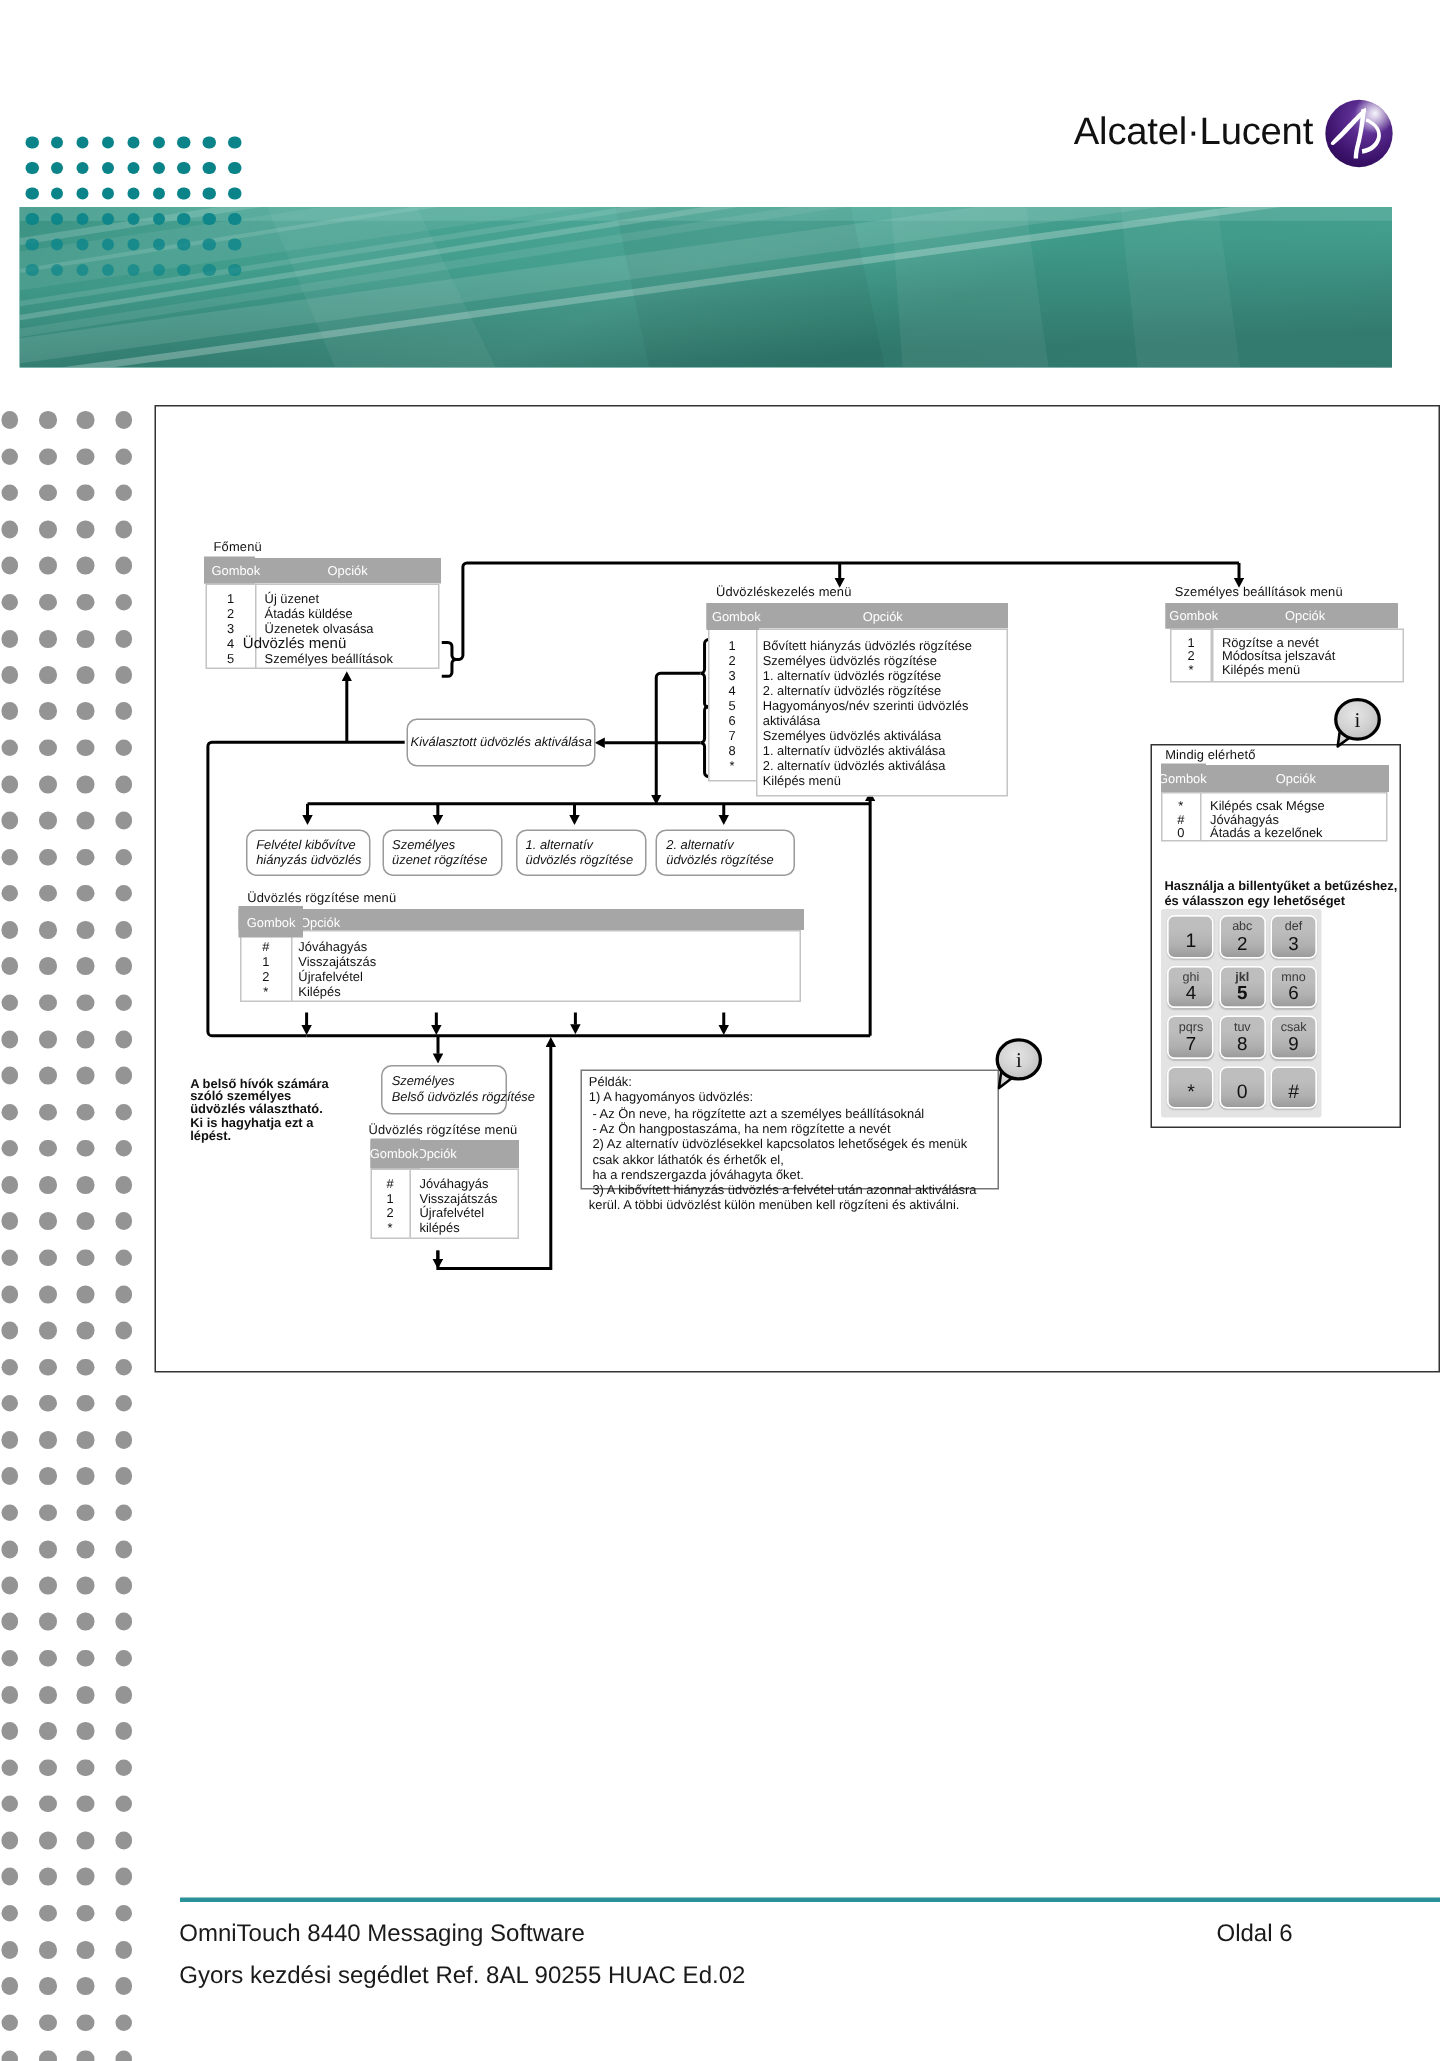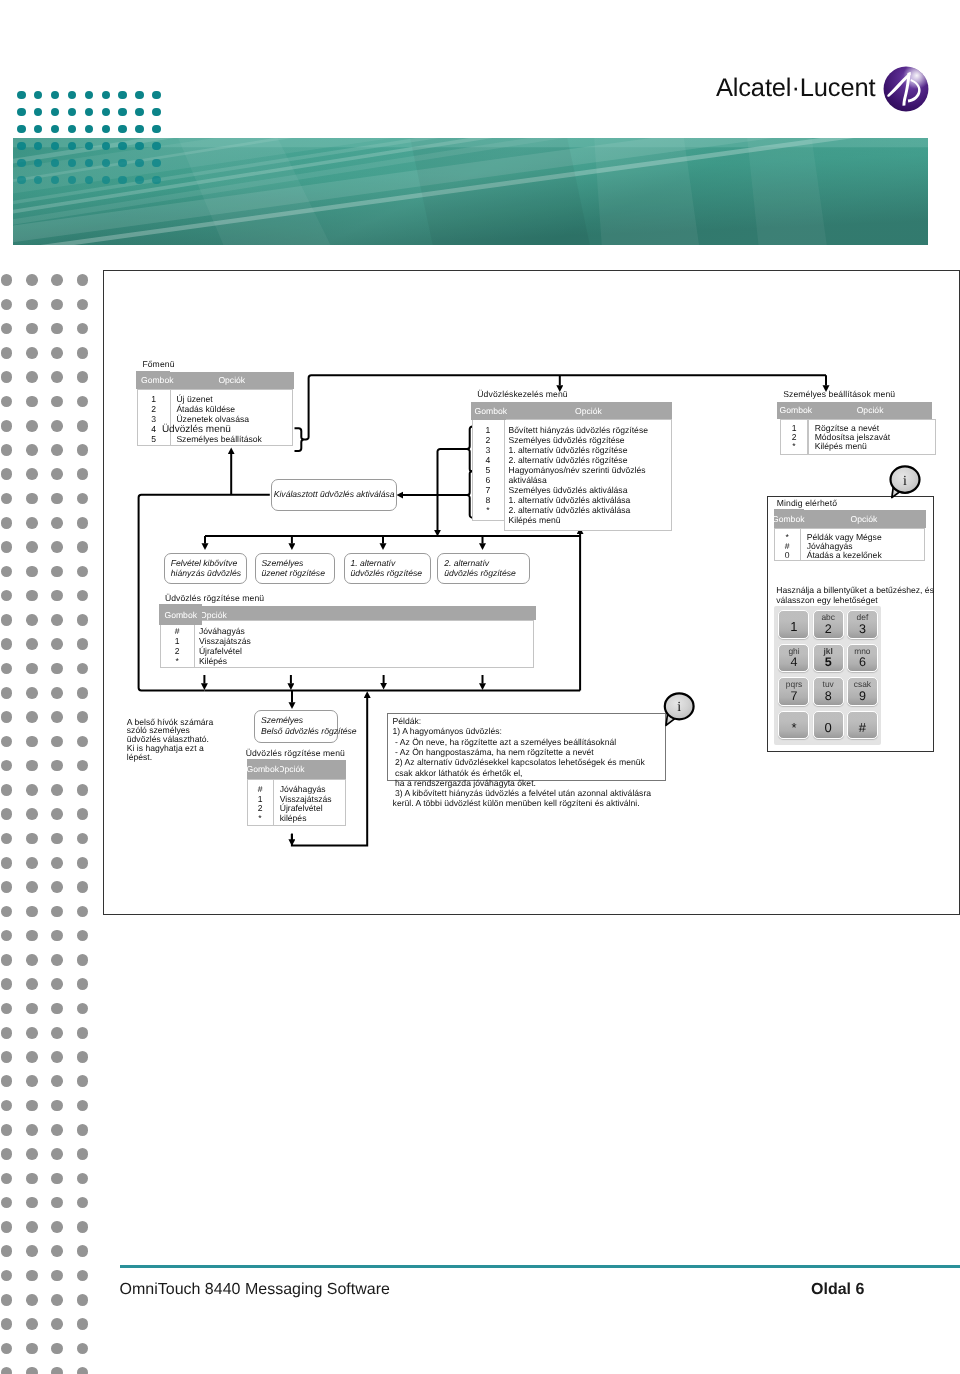--- a/index.html
+++ b/index.html
@@ -14,36 +14,36 @@
   #logo .ltxt{font-family:"Liberation Sans",sans-serif;font-size:25.5px;letter-spacing:-0.15px;color:#111;font-weight:400;white-space:nowrap;line-height:1;}
   
   #ldots{position:absolute;left:0.9px;top:274.3px;width:95px;height:1100px;}
   #ldots i{position:absolute;width:11.6px;height:11.6px;border-radius:50%;background:#949494;display:block;}
   
   #frame{position:absolute;left:103px;top:270px;width:857px;height:645px;border:1.4px solid #333;box-sizing:border-box;background:#fff;z-index:1;}
   
   #frule{position:absolute;left:119.8px;top:1265px;width:840px;height:2.6px;background:#2a9099;}
   #fl1{position:absolute;left:119.5px;top:1281px;font-family:"Liberation Sans",sans-serif;font-size:16px;color:#1a1a1a;white-space:nowrap;}
   #fl2{position:absolute;left:119.5px;top:1309px;font-family:"Liberation Sans",sans-serif;font-size:16px;color:#1a1a1a;white-space:nowrap;}
-  #fpage{position:absolute;left:811px;top:1281px;font-family:"Liberation Sans",sans-serif;font-size:16px;color:#1a1a1a;white-space:nowrap;font-weight:bold;}
+  #fpage{position:absolute;left:811px;top:1281px;font-family:"Liberation Sans",sans-serif;font-size:16px;color:#1a1a1a;white-space:nowrap;}
   #diagram{position:absolute;left:0;top:0;width:960px;height:1374px;z-index:3;padding-left:25px;}
   
   .cap{position:absolute;font-size:8.6px;color:#111;white-space:nowrap;letter-spacing:.1px;}
   .tbl{position:absolute;}
   .tbl .hd{position:absolute;left:0;top:0;height:18px;background:#a6a6a6;color:#fff;font-size:8.6px;white-space:nowrap;}
   .tbl .hd .k{position:absolute;left:6px;top:4px;z-index:2;}
   .tbl .hd .kcell{position:absolute;background:#a6a6a6;display:block;z-index:1;}
   .tbl .hd .o{position:absolute;top:4px;z-index:0;}
   .tbl .bd{position:absolute;background:#fff;border:0.9px solid #c4c4c4;box-sizing:border-box;}
   .tbl .bd .kk{position:absolute;font-size:8.6px;color:#111;text-align:center;}
   .tbl .bd .oo{position:absolute;font-size:8.6px;color:#111;white-space:nowrap;}
   .rbox{position:absolute;border:1px solid #9a9a9a;border-radius:7px;background:#fff;box-sizing:border-box;
     font-size:8.6px;color:#111;display:flex;flex-direction:column;justify-content:center;line-height:1.32;white-space:nowrap;font-style:italic;}
   .pbox{position:absolute;border:1px solid #777;background:#fff;box-sizing:border-box;font-size:8.6px;color:#111;line-height:10.3px;}
-  .ptext{position:absolute;font-size:8.6px;color:#111;line-height:10.3px;}
+  .ptext{position:absolute;font-size:8.6px;color:#111;line-height:10.3px;font-weight:bold;}
   svg.flow{position:absolute;left:0;top:0;width:960px;height:1374px;pointer-events:none;z-index:2;}
   
   #kp{position:absolute;background:#e3e3e3;border-radius:2px;}
   #kp .key{position:absolute;width:31px;height:28.5px;border-radius:5px;border:1px solid #fff;box-sizing:border-box;
     background:linear-gradient(180deg,#bebebe 0%,#bdbdbd 35%,#b0b0b0 72%,#9b9b9b 100%);
     box-shadow:0 1px 1px rgba(0,0,0,.18);}
   #kp .key .ab{position:absolute;left:0;right:0;top:2px;text-align:center;font-size:8.4px;color:#3a3a3a;line-height:1.05;}
   #kp .key .dg{position:absolute;left:0;right:0;bottom:2px;text-align:center;font-size:12.5px;color:#111;line-height:1.05;}
   #kp .key.nd .dg{bottom:4px;font-size:13px;}
 </style>
@@ -357,20 +357,21 @@
       <i style="left:0.0px;top:1092.6px"></i>
       <i style="left:25.3px;top:1092.6px"></i>
       <i style="left:50.6px;top:1092.6px"></i>
       <i style="left:75.9px;top:1092.6px"></i>
     </div>
 
 <div id="frame"></div>
 
 <div id="frule"></div>
 <div id="fl1">OmniTouch 8440 Messaging Software</div>
+<div id="fl2">Gyors kezdési segédlet Ref. 8AL 90255 HUAC Ed.02</div>
 <div id="fpage">Oldal 6</div>
 
 <div id="diagram">
       <div class="pbox" style="left:766.8px;top:495.6px;width:166.9px;height:256.5px;border:1.5px solid #333;"></div>
       <div class="tbl" id="t-main" style="left:136.4px;top:371.8px;width:157.2px;">
         <div class="cap" style="left:6px;top:-13px;">Főmenü</div>
         <div class="hd" style="width:157.2px;height:17.2px;">
           <span class="o" style="left:82px;top:3.6px;font-size:8.6px;">Opciók</span>
           <span class="kcell" style="left:-0.5px;top:-0.4px;width:34.5px;height:17.6px;"></span>
           <span class="k" style="left:4.6px;top:3.6px;font-size:8.6px;">Gombok</span>
@@ -483,21 +484,21 @@
         <div class="cap" style="left:2.6px;top:-11.5px;">Mindig elérhető</div>
         <div class="hd" style="width:151.9px;height:18.3px;">
           <span class="o" style="left:76.3px;top:4.2px;font-size:8.6px;">Opciók</span>
           <span class="kcell" style="left:-0.3px;top:-0.4px;width:30px;height:18.7px;"></span>
           <span class="k" style="left:-2.2px;top:4.2px;font-size:8.6px;">Gombok</span>
         </div>
         <div class="bd" style="left:0px;top:18.3px;width:26.8px;height:33.3px;"></div>
         <div class="bd" style="left:26px;top:18.3px;width:124.9px;height:33.3px;"></div>
         <div class="bd" style="left:0px;top:18.3px;width:150.9px;height:33.3px;background:transparent;border:none;">
           <span class="kk" style="left:0;top:4.2px;width:26px;font-size:8.6px;">*</span>
-          <span class="oo" style="left:32.5px;top:4.2px;font-size:8.6px;">Példák vagy Mégse</span>
+          <span class="oo" style="left:32.5px;top:4.2px;font-size:8.6px;">Kilépés csak Mégse</span>
           <span class="kk" style="left:0;top:12.9px;width:26px;font-size:8.6px;">#</span>
           <span class="oo" style="left:32.5px;top:12.9px;font-size:8.6px;">Jóváhagyás</span>
           <span class="kk" style="left:0;top:21.6px;width:26px;font-size:8.6px;">0</span>
           <span class="oo" style="left:32.5px;top:21.6px;font-size:8.6px;">Átadás a kezelőnek</span>
         </div>
       </div>
       <div class="rbox" style="left:271.3px;top:478.7px;width:125.7px;height:32.6px;text-align:center;">
         <div>Kiválasztott üdvözlés aktiválása</div>
       </div>
       <div class="rbox" style="left:164px;top:552.9px;width:83.3px;height:30.8px;padding-left:5.8px;line-height:10.5px;">
@@ -520,21 +521,21 @@
         <div>Személyes</div>
         <div>Belső üdvözlés rögzítése</div>
       </div>
       <div class="ptext" style="left:126.8px;top:717.5px;line-height:8.9px;">
         <div style="white-space:nowrap;">A belső hívók számára</div>
         <div style="white-space:nowrap;">szóló személyes</div>
         <div style="white-space:nowrap;">üdvözlés választható.</div>
         <div style="white-space:nowrap;">Ki is hagyhatja ezt a</div>
         <div style="white-space:nowrap;">lépést.</div>
       </div>
-      <div class="pbox" style="left:387.4px;top:712.6px;width:278.6px;height:68px;padding:2.5px 0 0 4.2px;">
+      <div class="pbox" style="left:387.4px;top:712.6px;width:278.6px;height:80px;padding:2.5px 0 0 4.2px;">
         <div>Példák:</div>
         <div style="white-space:pre;">1) A hagyományos üdvözlés:</div>
         <div style="white-space:pre;"> - Az Ön neve, ha rögzítette azt a személyes beállításoknál</div>
         <div style="white-space:pre;"> - Az Ön hangpostaszáma, ha nem rögzítette a nevét</div>
         <div style="white-space:pre;"> 2) Az alternatív üdvözlésekkel kapcsolatos lehetőségek és menük</div>
         <div style="white-space:pre;"> csak akkor láthatók és érhetők el,</div>
         <div style="white-space:pre;"> ha a rendszergazda jóváhagyta őket.</div>
         <div style="white-space:pre;"> 3) A kibővített hiányzás üdvözlés a felvétel után azonnal aktiválásra</div>
         <div style="white-space:pre;">kerül. A többi üdvözlést külön menüben kell rögzíteni és aktiválni.</div>
       </div>

